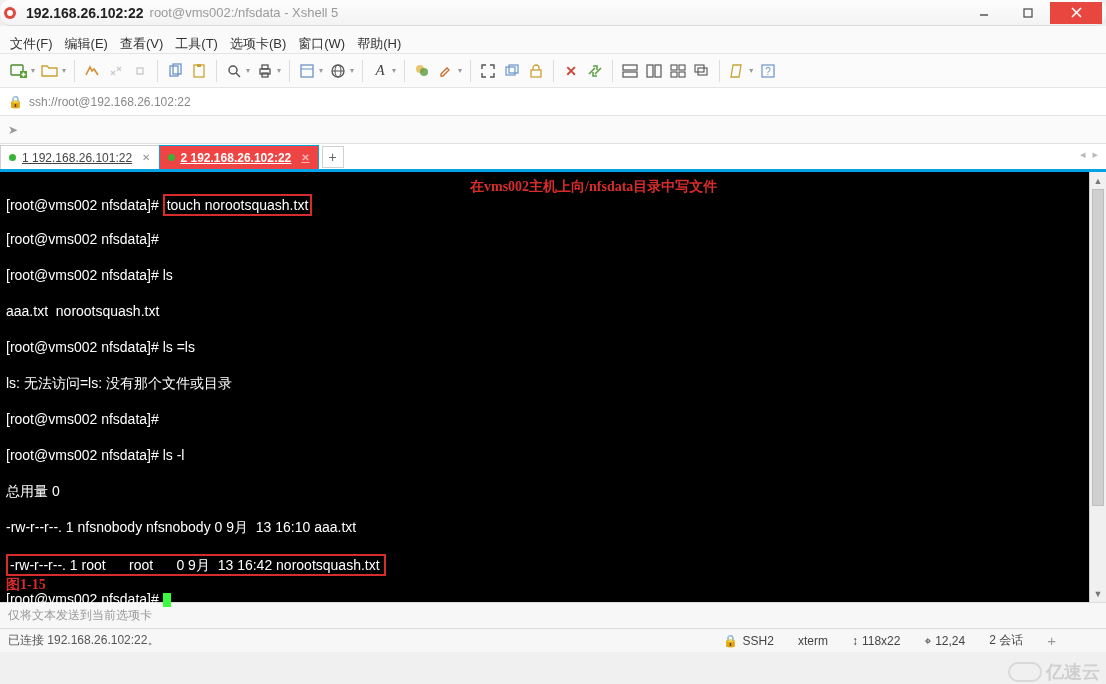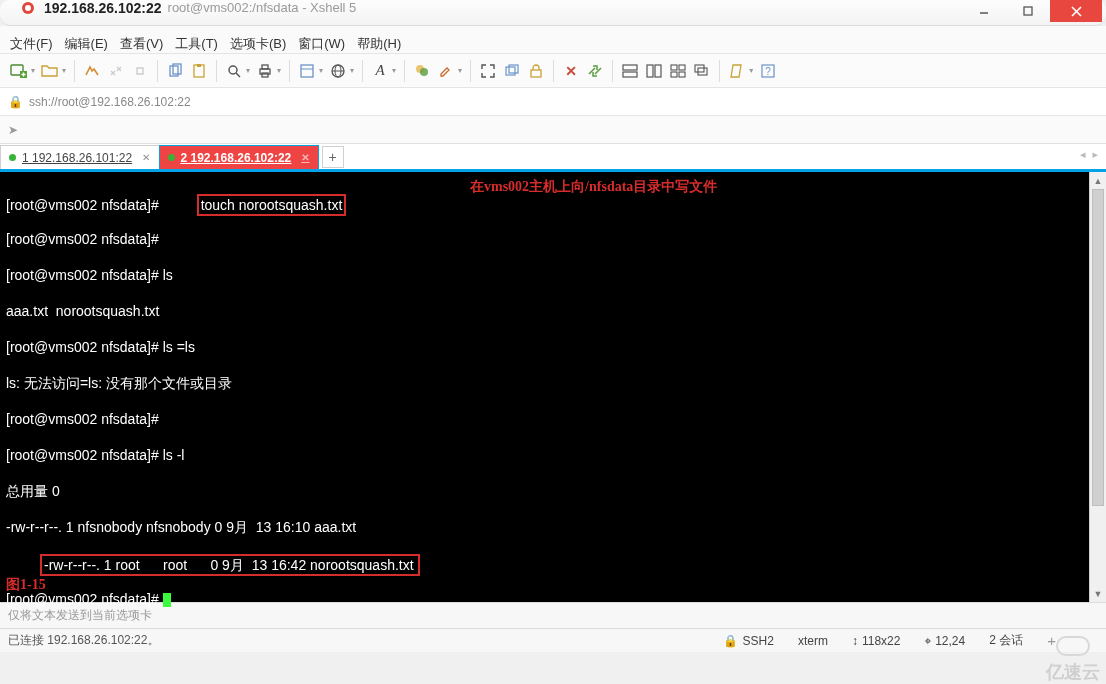--- a/index.html
+++ b/index.html
@@ -1,17 +1,17 @@
 <!DOCTYPE html>
 <html><head>
 <meta charset="utf-8">
 <style>
 * { margin:0; padding:0; box-sizing:border-box; font-family:"Microsoft YaHei","Segoe UI",Arial,sans-serif; }
 body { background:#f0f0f0; width:1106px; height:684px; position:relative; overflow:hidden; }
-.titlebar { height:26px; background:linear-gradient(#fdfdfd,#f3f3f3); display:flex; padding:0 4px 0 20px; border-bottom:1px solid #dcdcdc;border-radius:10px; }
+.titlebar { height:26px; background:linear-gradient(#fdfdfd,#f3f3f3); display:flex; align-items:center; padding:0 4px 0 2px; border-bottom:1px solid #dcdcdc;border-radius:10px; }
 .titlebar .appicon { width:16px; height:16px; }
 .titlebar .host { font-weight:bold; font-size:14px; margin-left:8px; color:#222; }
 .titlebar .subtitle { font-size:13px; color:#9a9a9a; margin-left:6px; }
 .winbtns { margin-left:auto; display:flex; }
 .winbtn { width:44px; height:22px; display:flex; align-items:center; justify-content:center; font-size:12px; color:#555; }
 .winbtn.cl { background:#e8473f; color:#fff; width:52px; }
 .menubar { height:28px; display:flex; align-items:flex-end; padding:0 10px; gap:12px; font-size:13px; color:#333; background:#fafafa; border-bottom:1px solid #e5e5e5; }
 .toolbar { height:34px; display:flex; align-items:center; padding:0 8px; gap:2px; background:#fbfbfb; border-bottom:1px solid #e5e5e5; }
 .tbtn { width:22px; height:22px; display:flex; align-items:center; justify-content:center; color:#5a8e3f; }
 .tbtn svg { display:block; }
@@ -29,28 +29,28 @@
 .tab .label { text-decoration:underline; }
 .tab .close { font-size:10px; color:inherit; opacity:.6; margin-left:4px; }
 .addtab { width:22px; height:22px; border:1px solid #d0d0d0; display:flex; align-items:center; justify-content:center; margin-left:4px; font-size:14px; color:#666; margin-bottom:1px; }
 .navarrows { position:absolute; right:6px; top:4px; font-size:11px; color:#bbb; letter-spacing:2px; }
 .term-wrap { position:relative; background:#000; height:430px; display:flex; }
 .term { flex:1; padding:4px 6px; font-family:"Consolas","Courier New",monospace; font-size:14px; line-height:18px; color:#fff; position:relative; white-space:pre; }
 .scrollbar { width:17px; background:#f0f0f0; display:flex; flex-direction:column; border-left:1px solid #cfcfcf; }
 .sarrow { height:17px; display:flex; align-items:center; justify-content:center; font-size:9px; color:#777; }
 .strack { flex:1; background:#f0f0f0; position:relative; }
 .sthumb { position:absolute; left:2px; right:2px; top:0; height:80%; background:#cfcfcf; border:1px solid #bdbdbd; }
-.redbox { border:2px solid #d62c2c; display:inline-block; padding:0 2px;margin-left:34px; }
+.redbox { border:2px solid #d62c2c; display:inline-block; padding:0 2px; }
 .annot { color:#d62c2c; font-weight:bold; position:absolute; font-family:"Microsoft YaHei"; font-size:14px; }
 .cursor { display:inline-block; width:8px; height:14px; background:#3cfa3c; vertical-align:middle; }
 .sendbar { height:26px; border-top:1px solid #dcdcdc; background:#f7f7f7; font-size:12px; color:#999; padding:4px 8px; }
 .statusbar { height:24px; border-top:1px solid #dcdcdc; background:#f7f7f7; display:flex; align-items:center; font-size:12px; color:#555; padding:0 8px; gap:24px; }
 .statusbar .left { flex:1; }
 .statusbar .itm { display:flex; align-items:center; gap:4px; color:#444; }
-.watermark { position:absolute; right:6px; bottom:0px; color:#cfcfcf; font-size:18px; font-weight:bold; display:flex; align-items:center; gap:4px; pointer-events:none;flex-direction:column; }
+.watermark { position:absolute; right:6px; bottom:0px; color:#cfcfcf; font-size:18px; font-weight:bold; display:flex; align-items:center; gap:4px; pointer-events:none; }
 .watermark .cloud { width:34px; height:20px; border:2px solid #d8d8d8; border-radius:12px; position:relative; }
 .tline { display:block; height:18px; }
 </style>
 </head>
 <body>
 
 <div class="titlebar">
   <span class="appicon">
     <svg viewBox="0 0 16 16" width="16" height="16">
         <circle cx="8" cy="8" r="6" fill="#e0483e"></circle>

